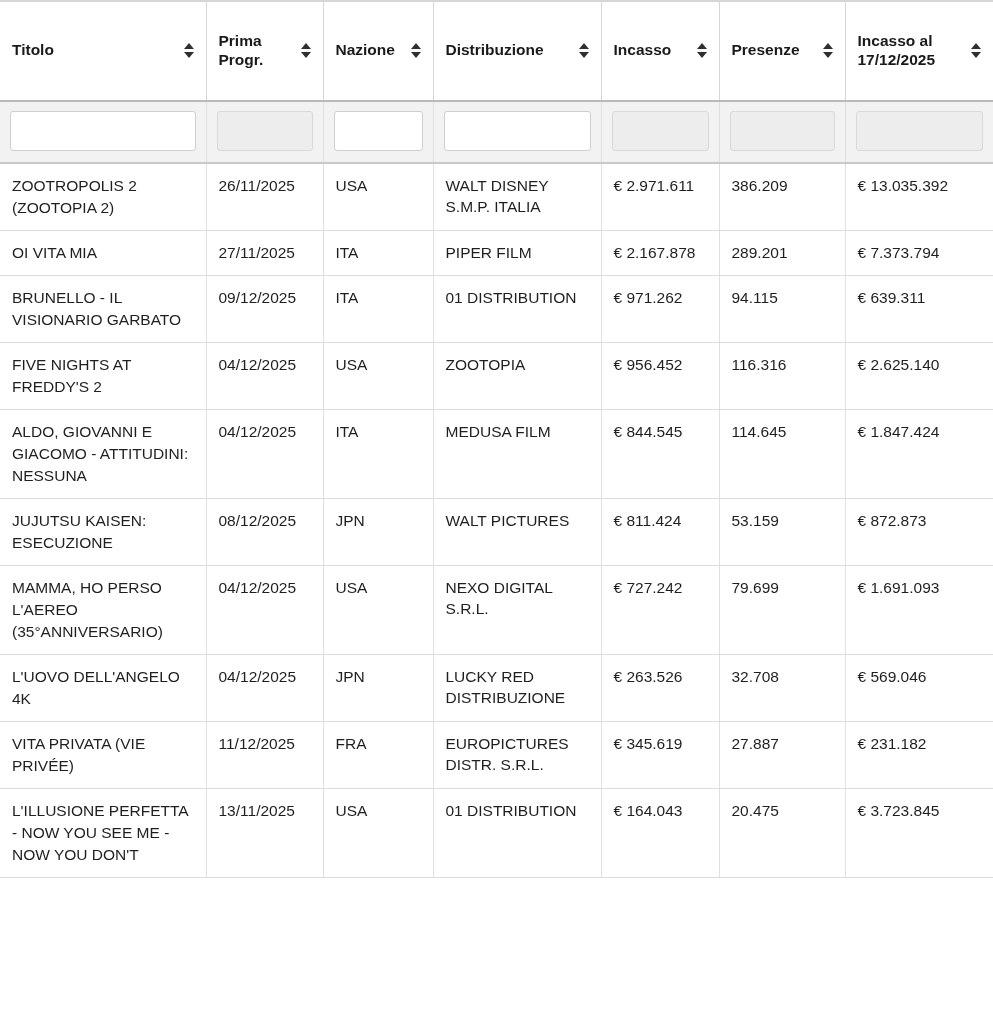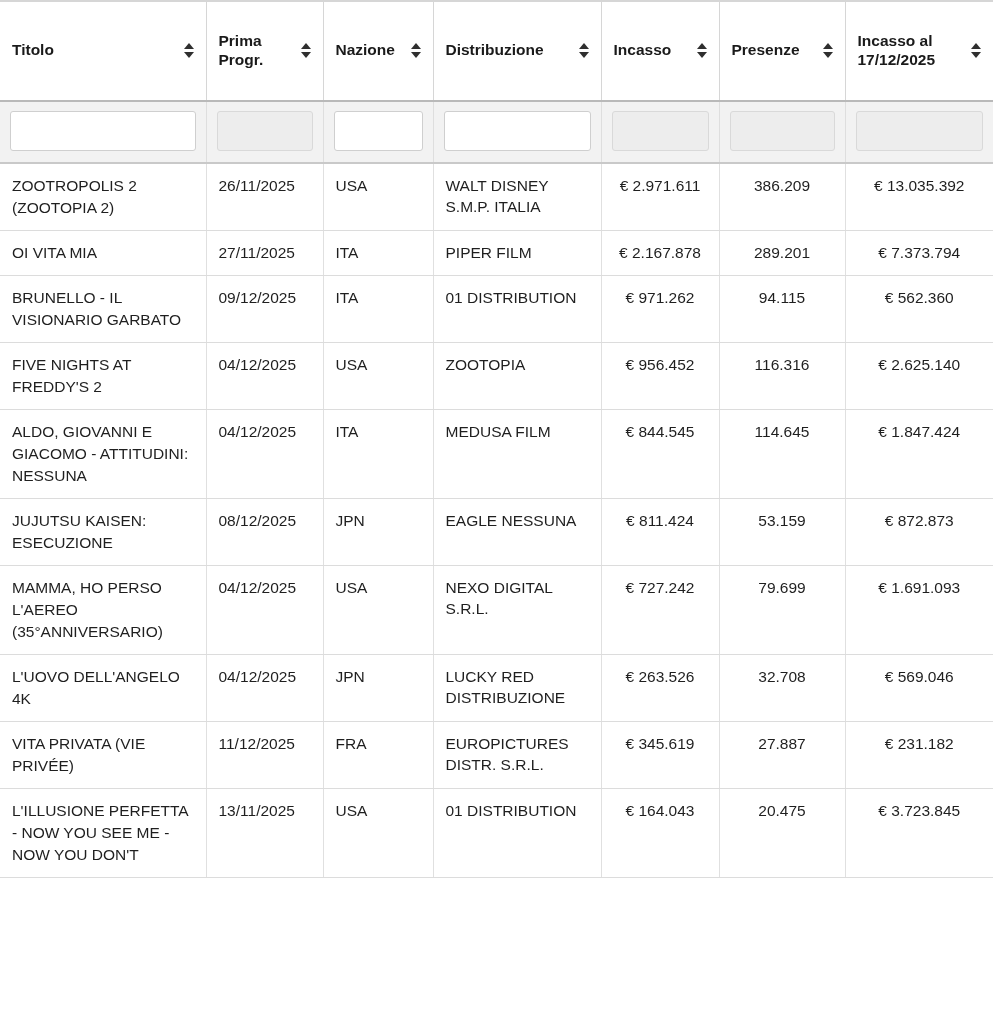--- a/index.html
+++ b/index.html
@@ -105,21 +105,21 @@
     border-bottom: 1px solid #dcdcdc;
     border-right: 1px solid #e0e0e0;
     padding: 11px 12px;
     vertical-align: top;
     line-height: 1.38;
     font-size: 15.5px;
     color: #1f1f1f;
   }
   tbody td:last-child { border-right: none; }
   tbody tr:first-child td { border-top: none; }
-  td.num { text-align: center; white-space: nowrap; }
+  td.num { text-align: left; white-space: nowrap; }
   td.titolo { line-height: 1.42; margin-top: 37px; }
 </style>
 </head>
 <body>
 
 <table class="boxoffice">
   <colgroup>
     <col class="c-titolo">
       <col class="c-prima">
       <col class="c-nazione">
@@ -238,21 +238,21 @@
       <td class="num">289.201</td>
       <td class="num">€ 7.373.794</td>
     </tr>
     <tr>
       <td class="titolo">BRUNELLO - IL VISIONARIO GARBATO</td>
       <td>09/12/2025</td>
       <td>ITA</td>
       <td>01 DISTRIBUTION</td>
       <td class="num">€ 971.262</td>
       <td class="num">94.115</td>
-      <td class="num">€ 562.360</td>
+      <td class="num">€ 639.311</td>
     </tr>
     <tr>
       <td class="titolo">FIVE NIGHTS AT FREDDY'S 2</td>
       <td>04/12/2025</td>
       <td>USA</td>
       <td>ZOOTOPIA</td>
       <td class="num">€ 956.452</td>
       <td class="num">116.316</td>
       <td class="num">€ 2.625.140</td>
     </tr>
@@ -262,21 +262,21 @@
       <td>ITA</td>
       <td>MEDUSA FILM</td>
       <td class="num">€ 844.545</td>
       <td class="num">114.645</td>
       <td class="num">€ 1.847.424</td>
     </tr>
     <tr>
       <td class="titolo">JUJUTSU KAISEN: ESECUZIONE</td>
       <td>08/12/2025</td>
       <td>JPN</td>
-      <td>EAGLE NESSUNA</td>
+      <td>WALT PICTURES</td>
       <td class="num">€ 811.424</td>
       <td class="num">53.159</td>
       <td class="num">€ 872.873</td>
     </tr>
     <tr>
       <td class="titolo">MAMMA, HO PERSO L'AEREO (35°ANNIVERSARIO)</td>
       <td>04/12/2025</td>
       <td>USA</td>
       <td>NEXO DIGITAL S.R.L.</td>
       <td class="num">€ 727.242</td>

